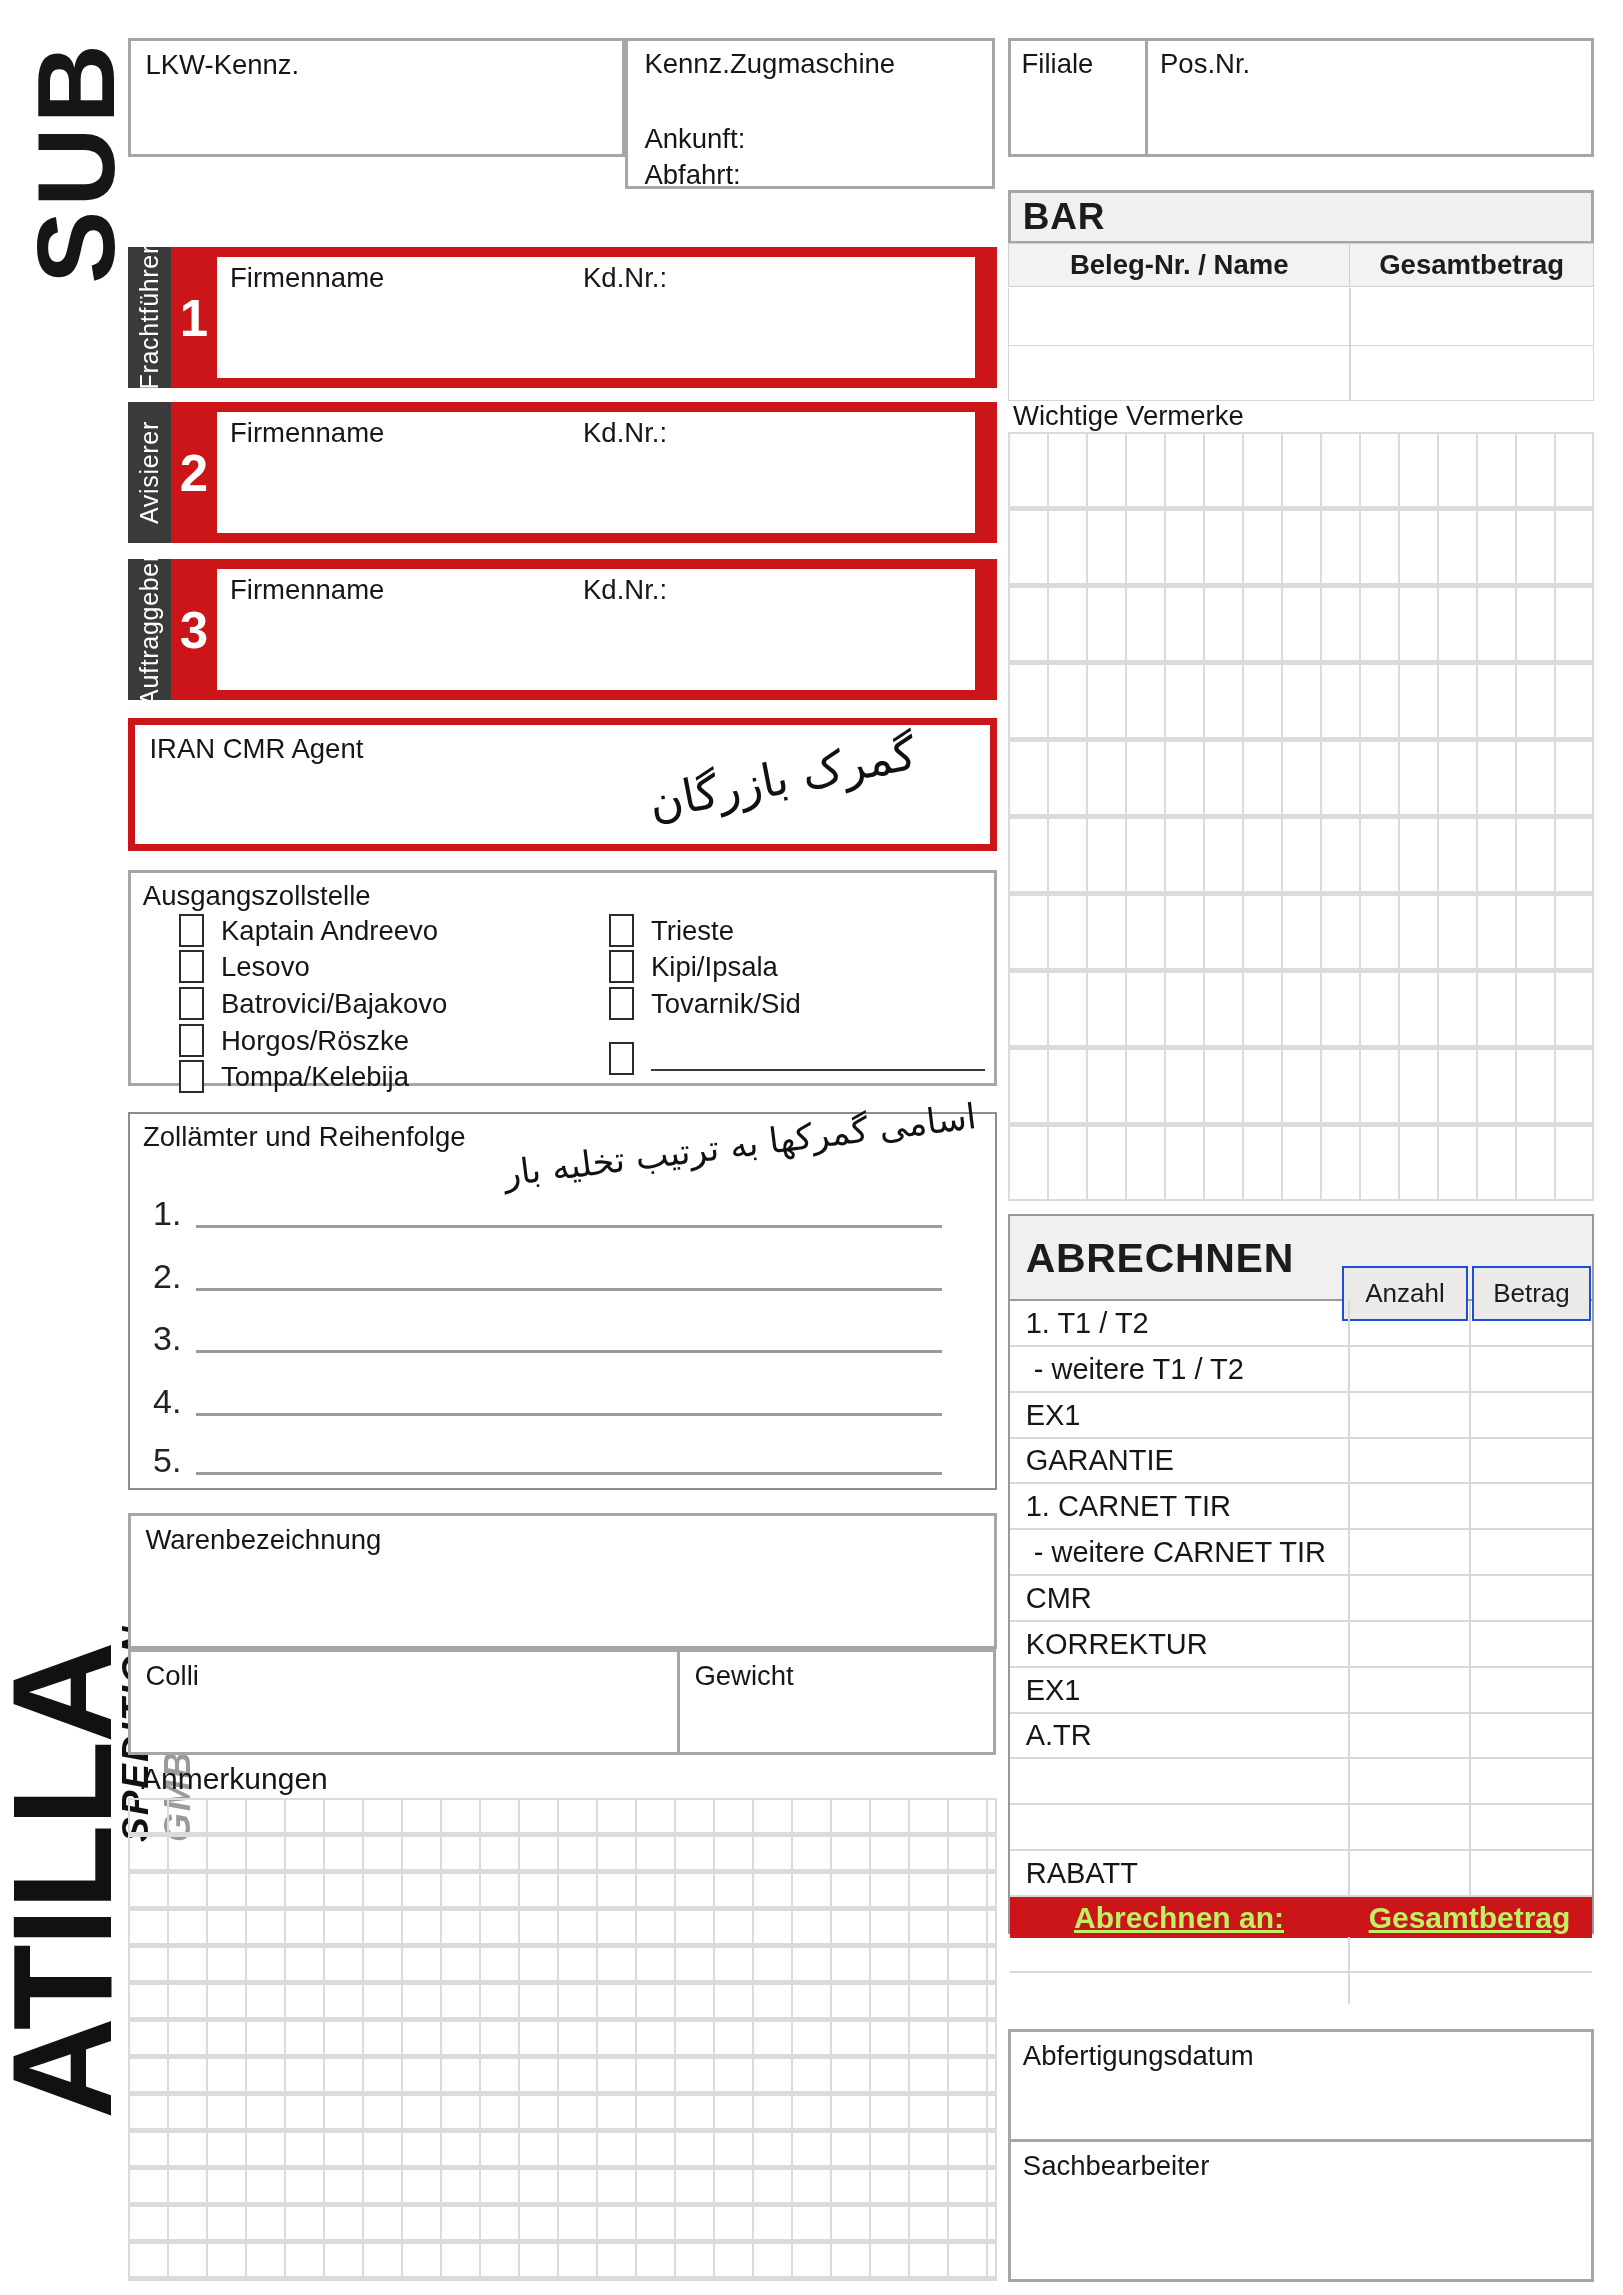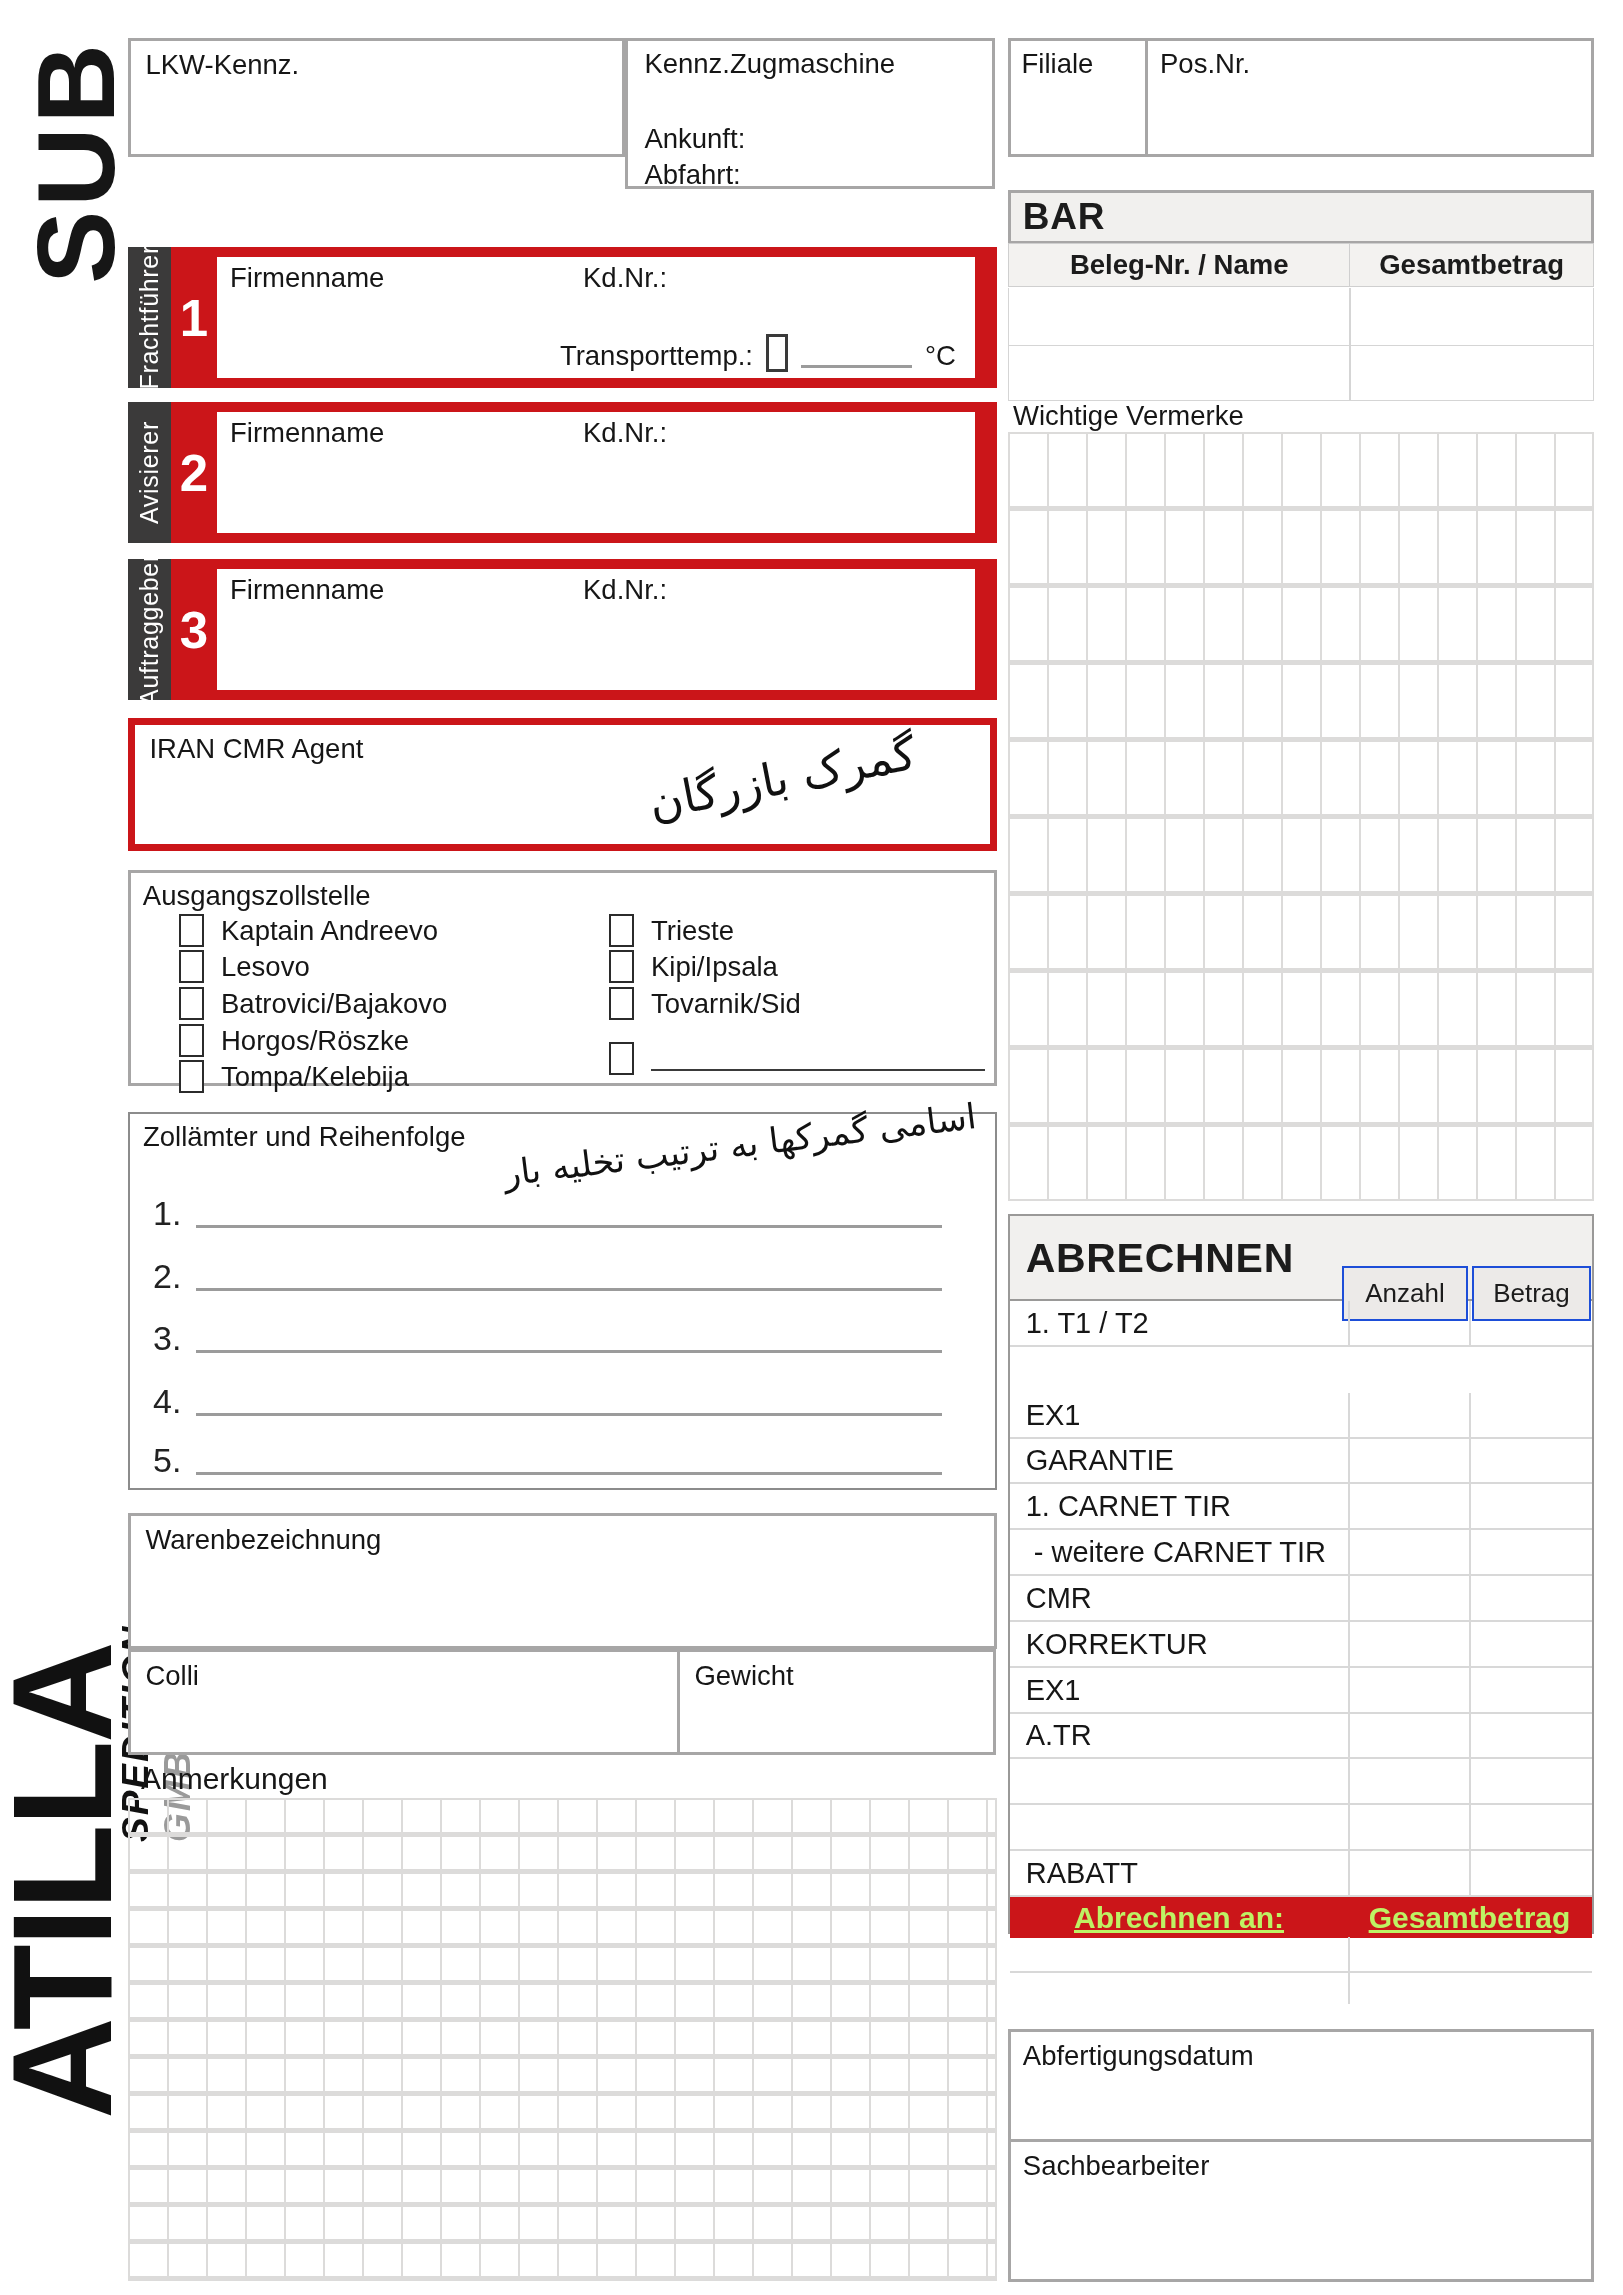--- a/index.html
+++ b/index.html
@@ -163,26 +163,20 @@
 
   <div class="party" style="top:247px;">
     <div class="strip">
         <span class="vtext">Frachtführer</span>
       </div>
     <div class="redarea"></div>
     <div class="num">1</div>
     <div class="inner">
       <span class="lbl firm">Firmenname</span>
       <span class="lbl kdnr">Kd.Nr.:</span>
-      <div class="temprow">
-        <span class="lbl">Transporttemp.:</span>
-        <span class="tempcb"></span>
-        <span class="templine"></span>
-        <span class="lbl">°C</span>
-      </div>
     </div>
   </div>
 
   <div class="party" style="top:402px;">
     <div class="strip">
         <span class="vtext">Avisierer</span>
       </div>
     <div class="redarea"></div>
     <div class="num">2</div>
     <div class="inner">
@@ -293,20 +287,25 @@
     <div class="abr-head">
       <span class="title">ABRECHNEN</span>
       <div class="cell anzahl">Anzahl</div>
       <div class="cell betrag">Betrag</div>
     </div>
     <div class="abr-row" style="top:85px;">
         <span class="lbl">1. T1 / T2</span>
         <span class="d1"></span>
         <span class="d2"></span>
       </div>
+    <div class="abr-row" style="top:131px;">
+        <span class="lbl"> - weitere T1 / T2</span>
+        <span class="d1"></span>
+        <span class="d2"></span>
+      </div>
     <div class="abr-row" style="top:177px;">
         <span class="lbl">EX1</span>
         <span class="d1"></span>
         <span class="d2"></span>
       </div>
     <div class="abr-row" style="top:222px;">
         <span class="lbl">GARANTIE</span>
         <span class="d1"></span>
         <span class="d2"></span>
       </div>

